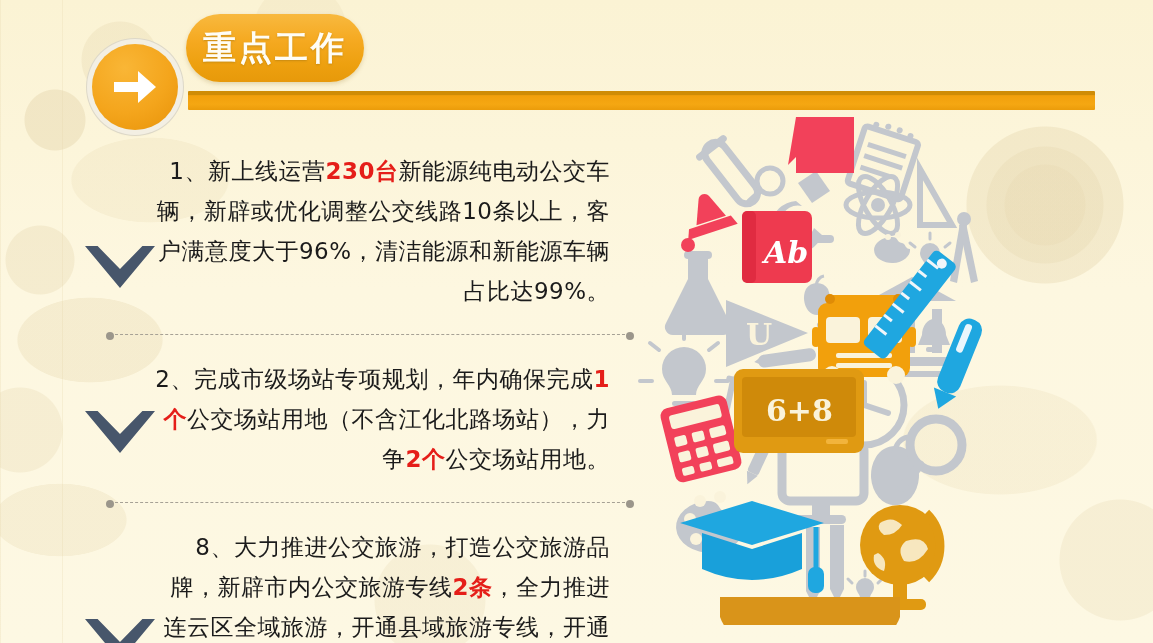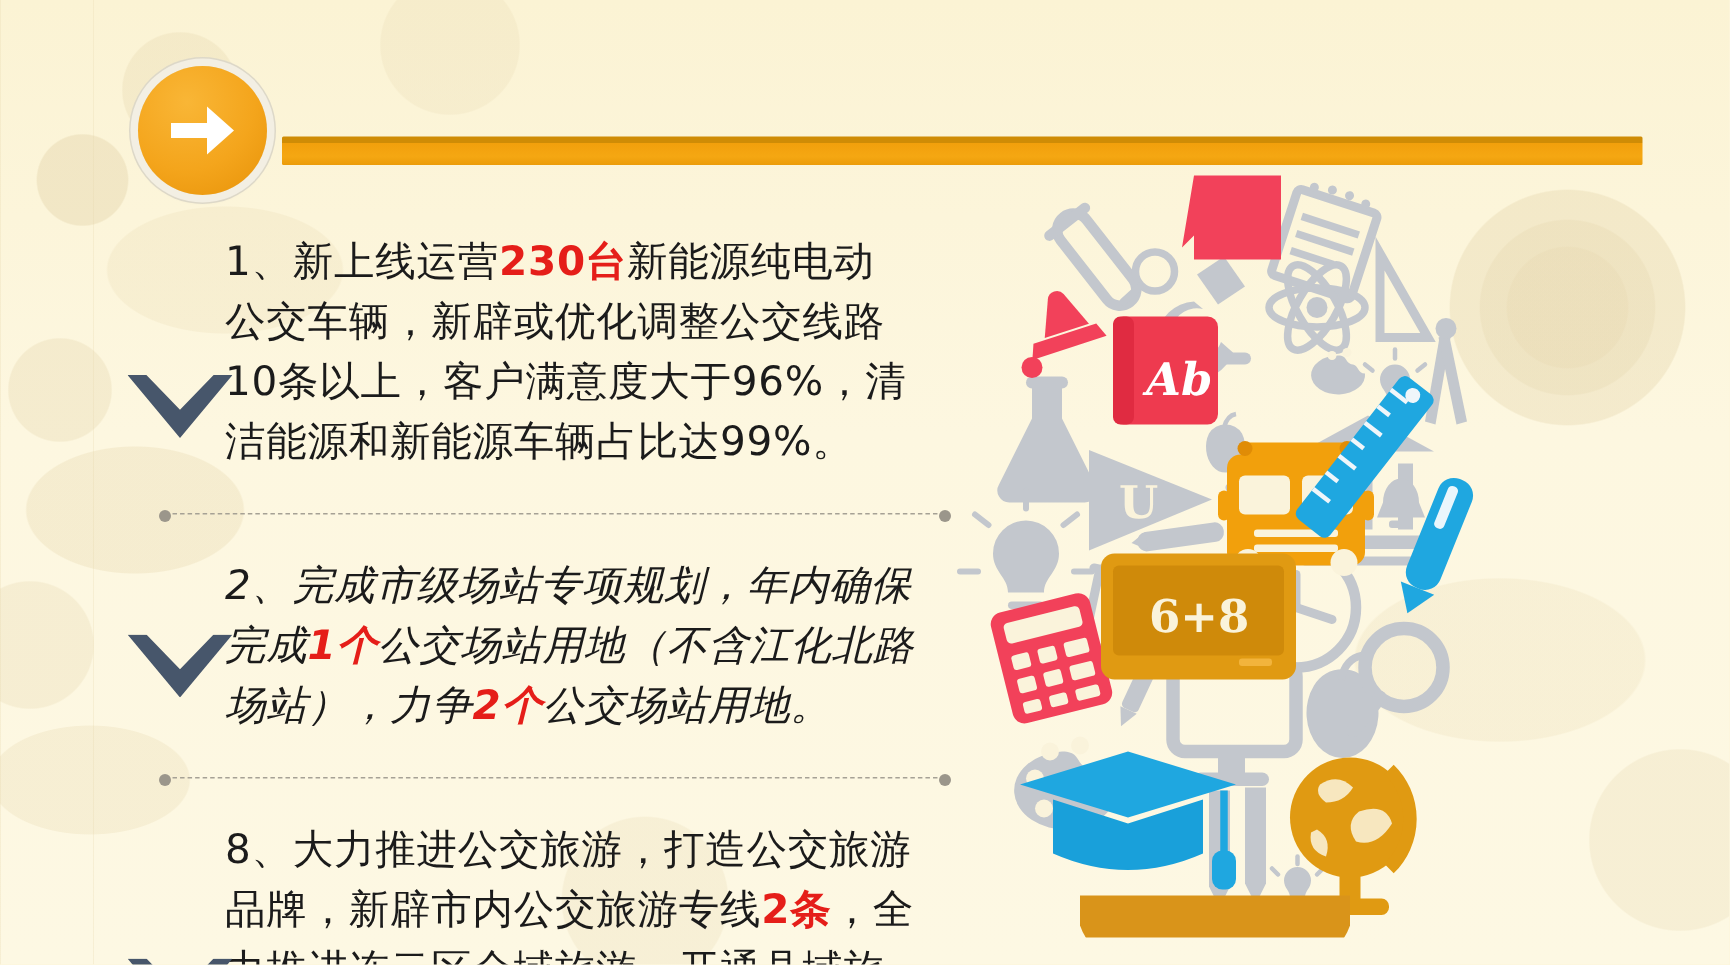--- a/index.html
+++ b/index.html
@@ -65,23 +65,24 @@
     background:linear-gradient(180deg,#cf8c06 0%,#cf8c06 22%,#f2a00c 24%,#f5a712 70%,#eb9c0a 100%);
     border-radius:1px;
   }
 
   
   #content{position:absolute;left:0;top:128px;width:640px;z-index:5;}
 
   .para-block{position:relative;padding-left:150px;}
 
   .para{
-    color:#1b1b1b;font-size:27px;line-height:40px;letter-spacing:.5px;
+    color:#1b1b1b;font-size:23px;line-height:40px;letter-spacing:.5px;
     font-family:"DejaVu Sans","Liberation Sans",sans-serif;
     width:460px;
+    text-align:right;
   }
   .para .hl{color:#e51e19;font-weight:700;}
 
   .chevron{
     position:absolute;left:85px;width:70px;height:42px;
     background:#47566b;
     clip-path:polygon(0 0, 18% 0, 50% 55%, 82% 0, 100% 0, 50% 100%);
   }
 
   .divider{
@@ -104,33 +105,36 @@
 <div id="bg-pattern"></div>
 
 <div id="header">
 
   <div id="arrow-button">
     <svg width="46" height="38" viewBox="0 0 46 38">
       <path d="M2 14 H26 V3 L44 19 L26 35 V24 H2 Z" fill="#ffffff"></path>
     </svg>
   </div>
 
+  <div id="title-pill">
+    <span class="pill-text">重点工作</span>
+  </div>
 
   <div id="header-bar"></div>
 </div>
 
 <div id="content">
 
   <div class="para-block">
     <div class="chevron" style="top:95px;"></div>
     <p class="para"><span>1、新上线运营</span><span class="hl">230台</span><span>新能源纯电动公交车辆，新辟或优化调整公交线路10条以上，客户满意度大于96%，清洁能源和新能源车辆占比达99%。</span></p>
   </div>
   <div class="divider"></div>
 
-  <div class="para-block" style="margin-top:22px;font-style:italic;">
+  <div class="para-block" style="margin-top:22px;">
     <div class="chevron" style="top:52px;"></div>
     <p class="para"><span>2、完成市级场站专项规划，年内确保完成</span><span class="hl">1个</span><span>公交场站用地（不含江化北路场站），力争</span><span class="hl">2个</span><span>公交场站用地。</span></p>
   </div>
   <div class="divider"></div>
 
   <div class="para-block" style="margin-top:22px;">
     <div class="chevron" style="top:92px;"></div>
     <p class="para"><span>8、大力推进公交旅游，打造公交旅游品牌，新辟市内公交旅游专线</span><span class="hl">2条</span><span>，全力推进连云区全域旅游，开通县域旅游专线，开通国内红色旅游专线。</span></p>
   </div>
 

